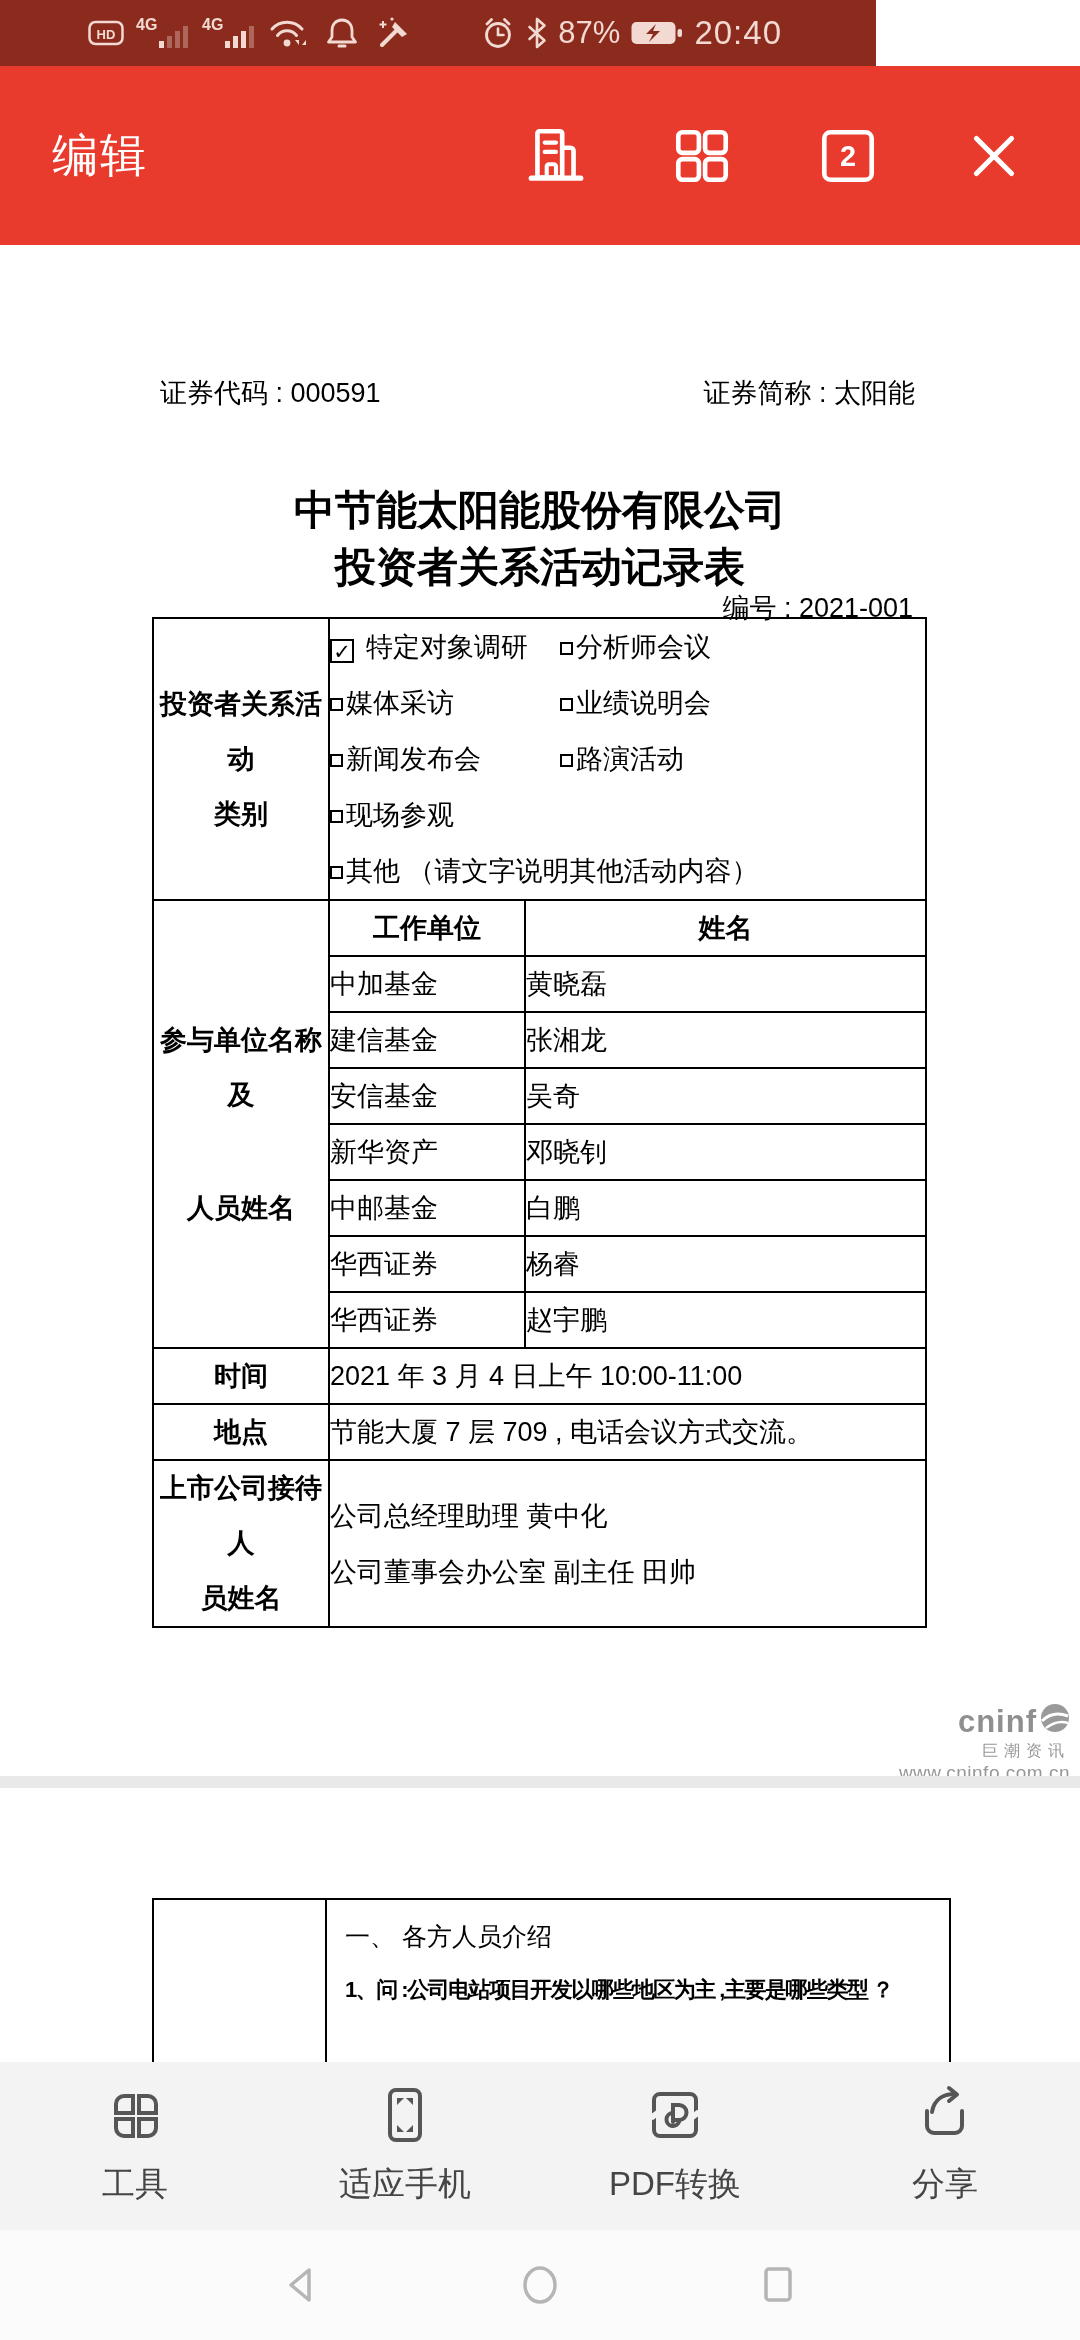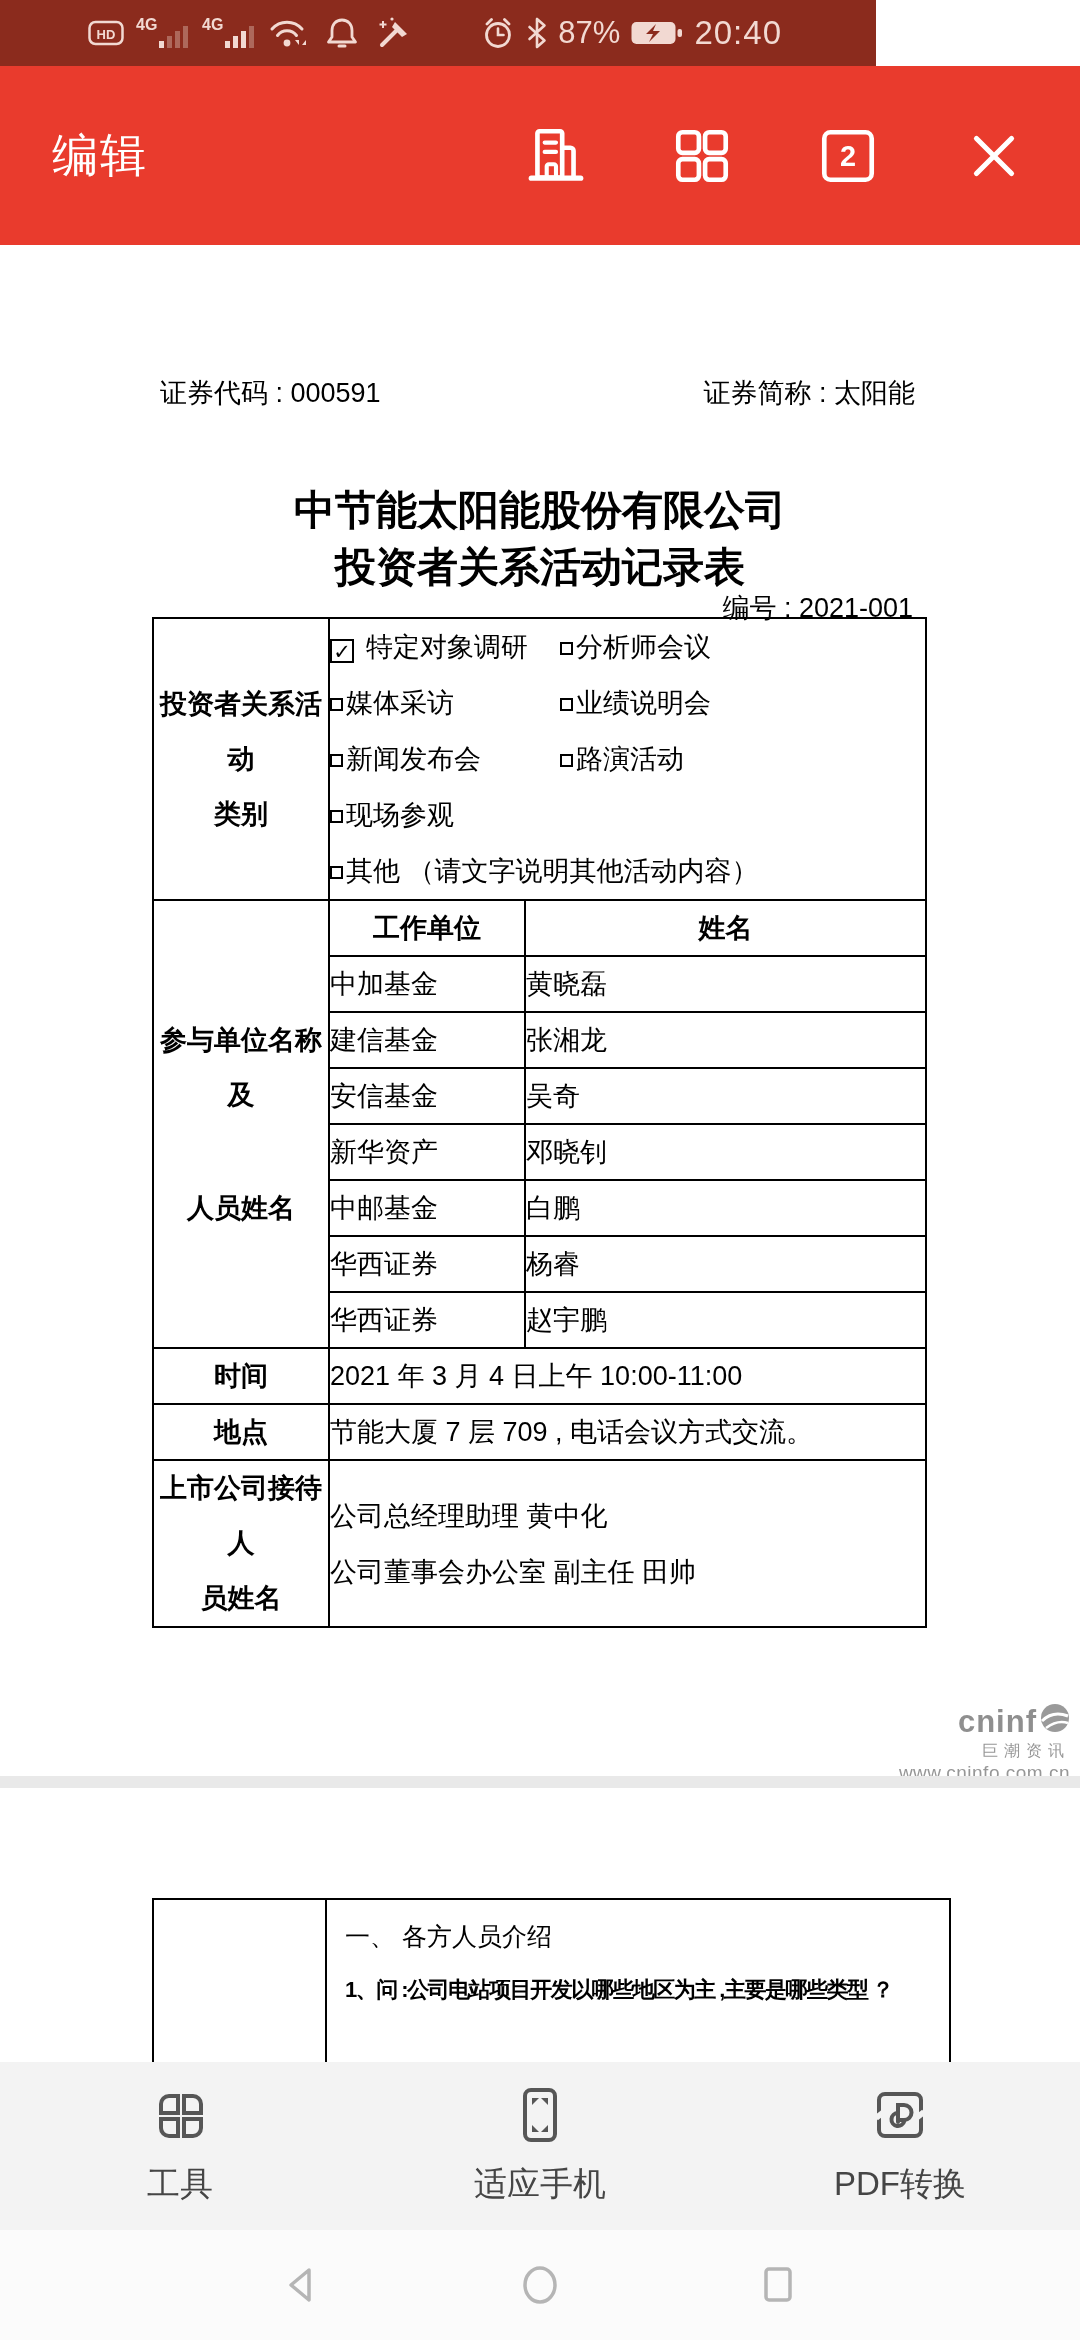--- a/index.html
+++ b/index.html
@@ -333,20 +333,30 @@
         <svg width="66" height="66" viewBox="0 0 66 66">
             <rect x="12" y="12" width="42" height="42" rx="6" fill="none" stroke="#565656" stroke-width="4"></rect>
             <path d="M9 36 l9 -7" stroke="#f3f3f3" stroke-width="6"></path>
             <path d="M57 30 l-9 7" stroke="#f3f3f3" stroke-width="6"></path>
             <path d="M31 40 V23 h6 a7.5 7.5 0 0 1 0 15 h-5" fill="none" stroke="#565656" stroke-width="4" stroke-linecap="round"></path>
             <path d="M31 31 a6.5 6.5 0 1 0 6.3 8" fill="none" stroke="#565656" stroke-width="4" stroke-linecap="round"></path>
           </svg>
       </span>
       <span class="tool-label">PDF转换</span>
     </div>
+    <div class="tool-item">
+      <span>
+        <svg width="66" height="66" viewBox="0 0 66 66">
+            <path d="M15 29 v15 a7 7 0 0 0 7 7 h21 a7 7 0 0 0 7 -7 v-15" fill="none" stroke="#565656" stroke-width="4" stroke-linecap="round"></path>
+            <path d="M20 30 C22 17 32 12 43 12" fill="none" stroke="#565656" stroke-width="4" stroke-linecap="round"></path>
+            <path d="M37 6 l8 6.5 -8 6.5" fill="none" stroke="#565656" stroke-width="4" stroke-linecap="round" stroke-linejoin="round"></path>
+          </svg>
+      </span>
+      <span class="tool-label">分享</span>
+    </div>
   </div>
 
   <div class="nav-bar">
     <span class="nav-ic">
       <svg width="48" height="48" viewBox="0 0 48 48">
           <path d="M31 9 L13 24 L31 39 Z" fill="none" stroke="#b5b5b5" stroke-width="3.5" stroke-linejoin="round"></path>
         </svg>
     </span>
     <span class="nav-ic">
       <svg width="48" height="48" viewBox="0 0 48 48">

